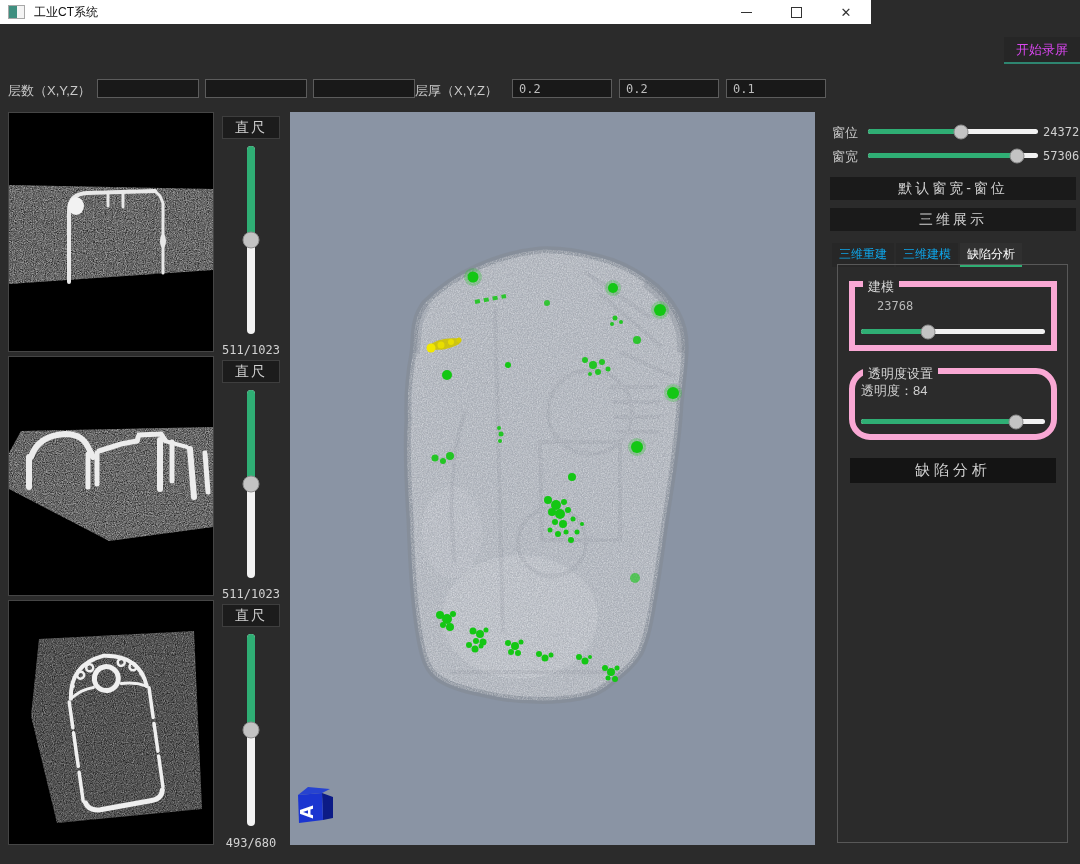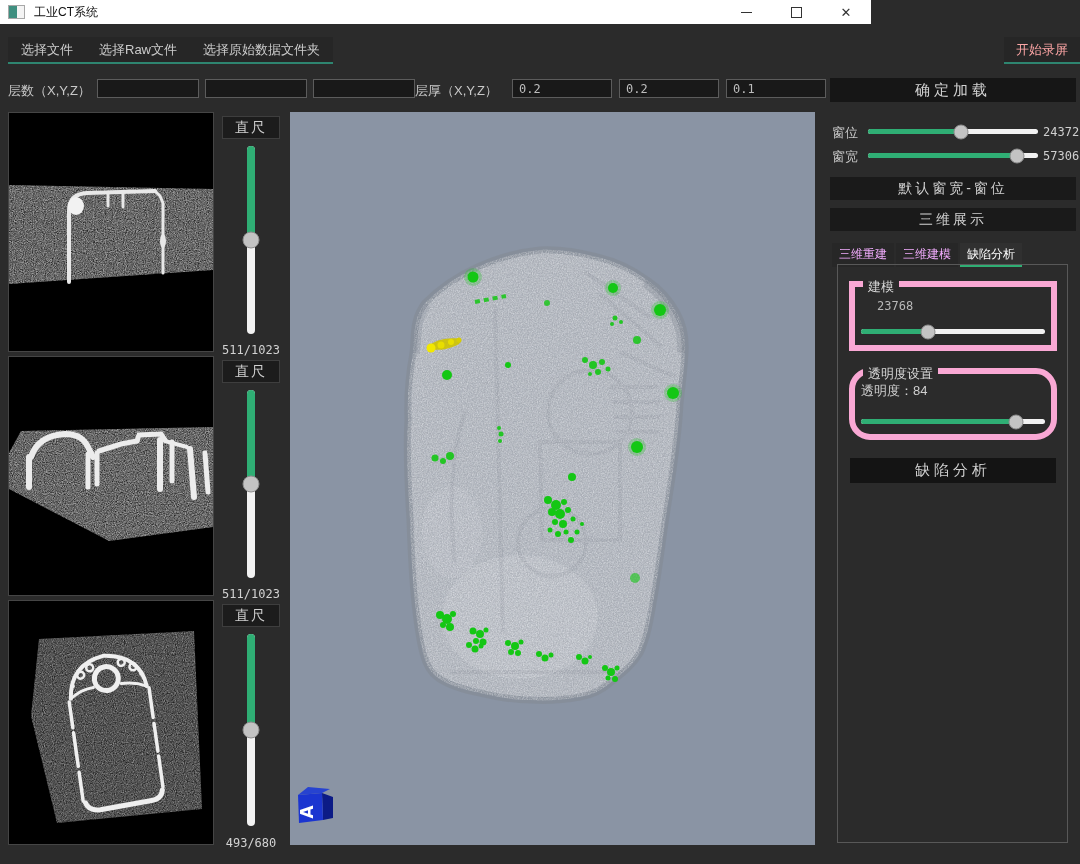--- a/index.html
+++ b/index.html
@@ -15,21 +15,21 @@
   .title-text{margin-left:9px;font-size:12px;color:#101010;}
   .win-controls{margin-left:auto;display:flex;height:100%;}
   .win-btn{width:50px;height:100%;display:flex;align-items:center;justify-content:center;color:#333;}
   .glyph-min{width:11px;height:1px;background:#333;}
   .glyph-max{width:9px;height:9px;border:1px solid #333;}
   .glyph-close{font-size:13px;color:#333;line-height:1;}
   
   .toolbar{position:absolute;left:0;top:24px;width:1080px;height:42px;background:#2b2b2b;}
   .tb-group{position:absolute;left:8px;top:13px;display:flex;border-bottom:2px solid #2e8570;}
   .tb-btn{padding:4px 13px 3px;font-size:13px;color:#cccccc;background:#262626;white-space:nowrap;cursor:default;}
-  .record-btn{position:absolute;right:0;top:13px;padding:4px 12px 3px;font-size:13px;color:#fca5a5;background:#262626;border-bottom:2px solid #2e8570;white-space:nowrap;}
+  .record-btn{position:absolute;right:0;top:13px;padding:4px 12px 3px;font-size:13px;color:#d946ef;background:#262626;border-bottom:2px solid #2e8570;white-space:nowrap;}
   
   .params{position:absolute;left:0;top:76px;width:1048px;height:30px;}
   .plabel{position:absolute;top:6px;font-size:13px;color:#c9c9c9;white-space:nowrap;}
   .pinput{position:absolute;top:3px;height:17px;background:#191919;border:1px solid #5c5c5c;color:#bdbdbd;
           font-size:12px;font-family:"DejaVu Sans Mono",monospace;padding:0 6px;outline:none;box-sizing:content-box;}
   .load-btn{position:absolute;left:830px;top:2px;width:246px;height:24px;background:#161616;color:#d2d2d2;
             font-size:15px;letter-spacing:4px;display:flex;align-items:center;justify-content:center;}
   
   .ct-panel{position:absolute;left:8px;width:206px;background:#000;border:1px solid #454545;box-sizing:border-box;}
   .ct-panel svg{display:block;}
@@ -50,21 +50,21 @@
   .rp-label{position:absolute;font-size:13px;color:#c9c9c9;white-space:nowrap;}
   .rp-value{position:absolute;font-size:12px;color:#cfcfcf;font-family:"DejaVu Sans Mono",monospace;}
   .hslider{position:absolute;height:5px;}
   .htrack{position:absolute;left:0;top:0;width:100%;height:5px;background:#f2f2f2;border-radius:3px;}
   .hfill{position:absolute;left:0;top:0;height:5px;background:#2fae74;border-radius:3px;}
   .hhandle{position:absolute;top:50%;width:15px;height:15px;border-radius:50%;background:#c3c3c3;border:1px solid #8d8d8d;
            transform:translate(-50%,-50%);box-sizing:border-box;}
   .rp-btn{position:absolute;left:830px;width:246px;height:23px;background:#1a1a1a;color:#cfcfcf;
           font-size:14px;letter-spacing:3px;display:flex;align-items:center;justify-content:center;}
   .tabs{position:absolute;left:832px;top:243px;display:flex;gap:2px;}
-  .tab{padding:3px 7px 2px;font-size:12px;color:#f0abfc;background:#272727;border-bottom:2px solid transparent;white-space:nowrap;}
+  .tab{padding:3px 7px 2px;font-size:12px;color:#0ea5e9;background:#272727;border-bottom:2px solid transparent;white-space:nowrap;}
   .tab.active{color:#ffffff;background:#303030;border-bottom:2px solid #2fae74;}
   .content-frame{position:absolute;left:837px;top:264px;width:231px;height:579px;border:1px solid #585858;box-sizing:border-box;}
   .groupbox{position:absolute;left:849px;width:208px;border:6px solid #f9a8d4;box-sizing:border-box;}
   .groupbox .legend{position:absolute;top:-9px;left:8px;background:#2b2b2b;padding:0 5px;font-size:13px;color:#d8d8d8;white-space:nowrap;}
   .g-value{position:absolute;left:12px;font-size:12px;color:#b8b8b8;font-family:"DejaVu Sans Mono",monospace;}
   .g-label{position:absolute;left:12px;font-size:13px;color:#cfcfcf;white-space:nowrap;}
   .defect-btn{position:absolute;left:850px;top:458px;width:206px;height:25px;background:#141414;color:#cfcfcf;
               font-size:15px;letter-spacing:4px;display:flex;align-items:center;justify-content:center;}
 </style>
 </head>
@@ -80,38 +80,32 @@
     <div class="win-btn">
         <span class="glyph-max"></span>
       </div>
     <div class="win-btn">
         <span class="glyph-close">✕</span>
       </div>
   </div>
 </div>
 
 <div class="toolbar">
-  <div class="tb-group">
-    <div class="tb-btn">选择文件</div>
-    <div class="tb-btn">选择Raw文件</div>
-    <div class="tb-btn">选择原始数据文件夹</div>
-  </div>
   <div class="record-btn">开始录屏</div>
 </div>
 
 <div class="params">
   <div class="plabel" style="left:8px;">层数（X,Y,Z）</div>
   <input class="pinput" style="left: 97px; width: 88px;" value="">
   <input class="pinput" style="left: 205px; width: 88px;" value="">
   <input class="pinput" style="left: 313px; width: 88px;" value="">
   <div class="plabel" style="left:415px;">层厚（X,Y,Z）</div>
   <input class="pinput" style="left: 512px; width: 86px;" value="0.2">
   <input class="pinput" style="left: 619px; width: 86px;" value="0.2">
   <input class="pinput" style="left: 726px; width: 86px;" value="0.1">
-  <div class="load-btn">确定加载</div>
 </div>
 
 <div class="ct-panel" style="top:112px;height:240px;">
   <svg width="204" height="238" viewBox="0 0 204 238">
     <defs>
       <filter id="nz1" x="-10%" y="-10%" width="120%" height="120%">
         <feTurbulence type="fractalNoise" baseFrequency="0.9" numOctaves="2" seed="3" stitchTiles="stitch"></feTurbulence>
         <feColorMatrix type="matrix" values="0 0 0 0 0.55  0 0 0 0 0.55  0 0 0 0 0.55  0.9 0.9 0.9 0 -0.78"></feColorMatrix>
       </filter>
       <clipPath id="band1">

